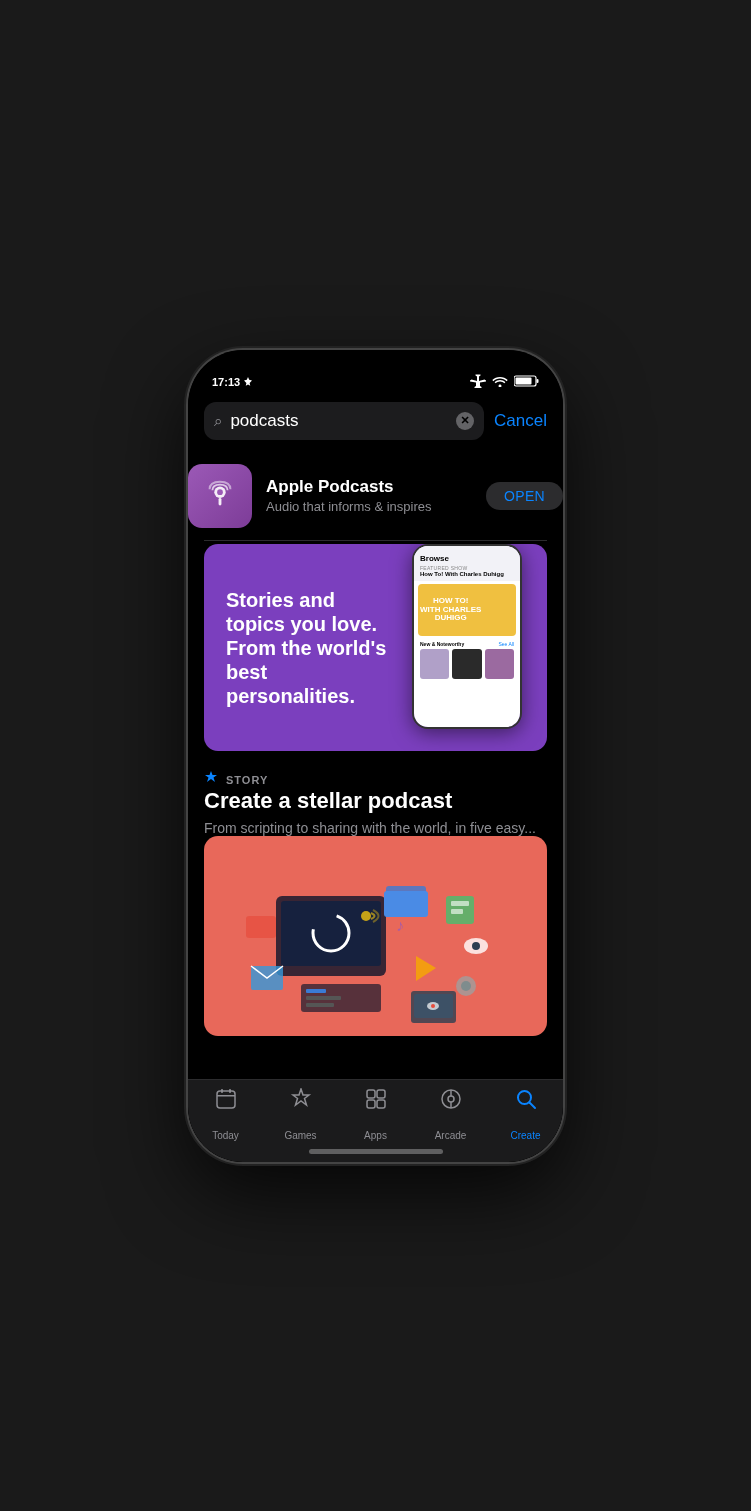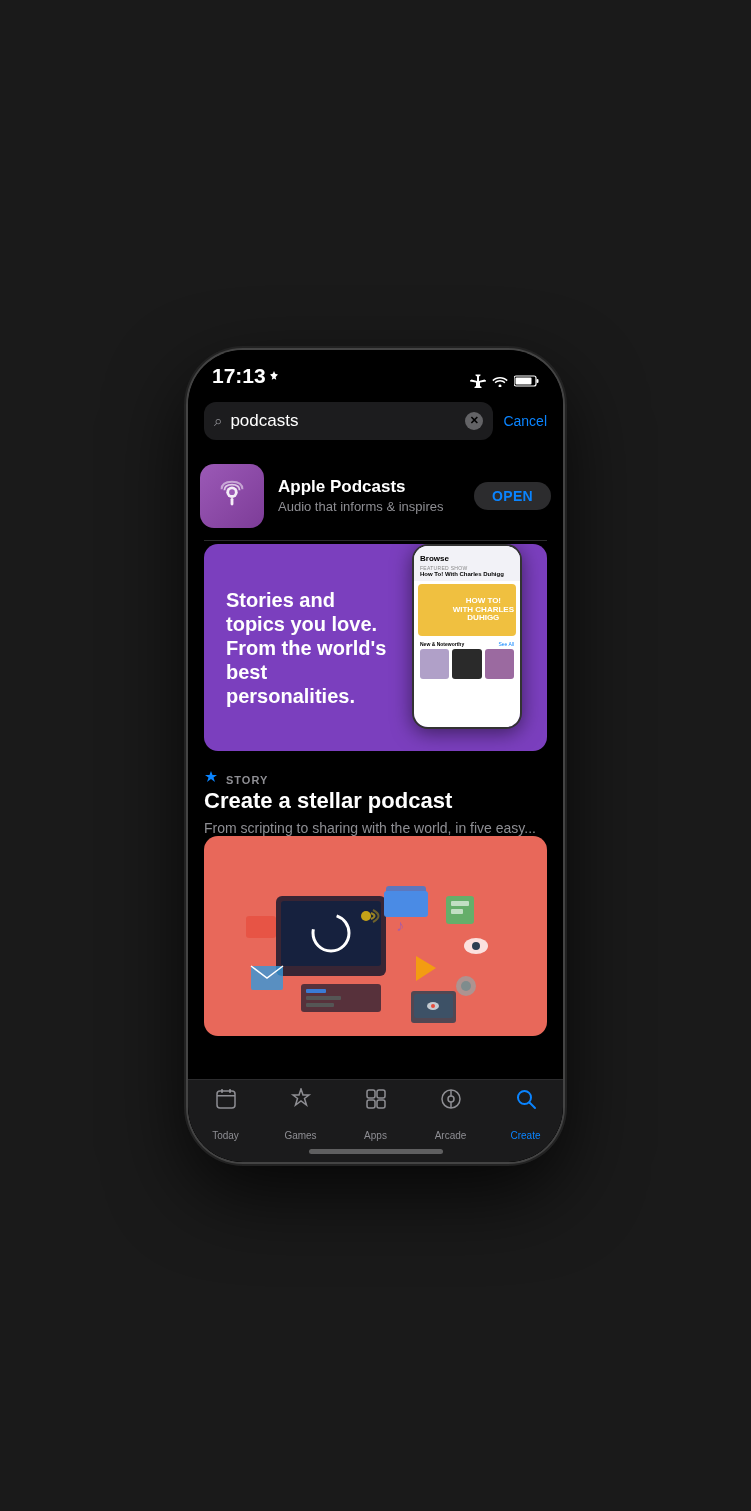--- a/index.html
+++ b/index.html
@@ -71,21 +71,21 @@
       height: 44px;
       display: flex;
       align-items: flex-end;
       padding: 0 24px 6px;
       justify-content: space-between;
       flex-shrink: 0;
       position: relative;
       z-index: 10;
     }
     .status-time {
-      font-size: 21px;
+      font-size: 11px;
       font-weight: 600;
       color: #fff;
       display: flex;
       align-items: center;
       gap: 4px;
     }
     .status-icons {
       display: flex;
       align-items: center;
       gap: 6px;
@@ -130,37 +130,37 @@
       display: flex;
       align-items: center;
       justify-content: center;
       color: #000;
       font-size: 11px;
       font-weight: 700;
       cursor: pointer;
     }
     .cancel-btn {
       color: #0a84ff;
-      font-size: 14px;
+      font-size: 17px;
       cursor: pointer;
       white-space: nowrap;
     }
     
     .content {
       flex: 1;
       overflow-y: auto;
       overflow-x: hidden;
       scrollbar-width: none;
     }
     .content::-webkit-scrollbar { display: none; }
     
     .app-result {
       display: flex;
       align-items: center;
-      padding: 12px 12px;
+      padding: 12px 0;
       gap: 14px;
     }
     .app-icon {
       width: 64px;
       height: 64px;
       border-radius: 14px;
       background: linear-gradient(135deg, #9b59b6, #7d3c98);
       display: flex;
       align-items: center;
       justify-content: center;
@@ -183,21 +183,21 @@
       font-size: 13px;
       color: #8e8e93;
       margin-top: 2px;
     }
     .open-btn {
       background: #2c2c2e;
       border-radius: 16px;
       padding: 6px 18px;
       color: #0a84ff;
       font-size: 14px;
-      font-weight: 700;
+      font-weight: 400;
       cursor: pointer;
       letter-spacing: 0.3px;
     }
     
     .promo-banner {
       margin: 4px 16px 0;
       border-radius: 14px;
       background: #7b3fbe;
       overflow: hidden;
       display: flex;
@@ -267,21 +267,21 @@
       font-weight: 600;
       color: #000;
     }
     .mockup-banner {
       background: #f0c040;
       height: 52px;
       margin: 3px 0;
       border-radius: 4px;
       display: flex;
       align-items: center;
-      justify-content: flex-end;
+      justify-content: flex-start;
       overflow: hidden;
     }
     .mockup-section {
       padding: 2px 6px;
     }
     .mockup-section-title {
       font-size: 5px;
       font-weight: 700;
       color: #000;
     }

